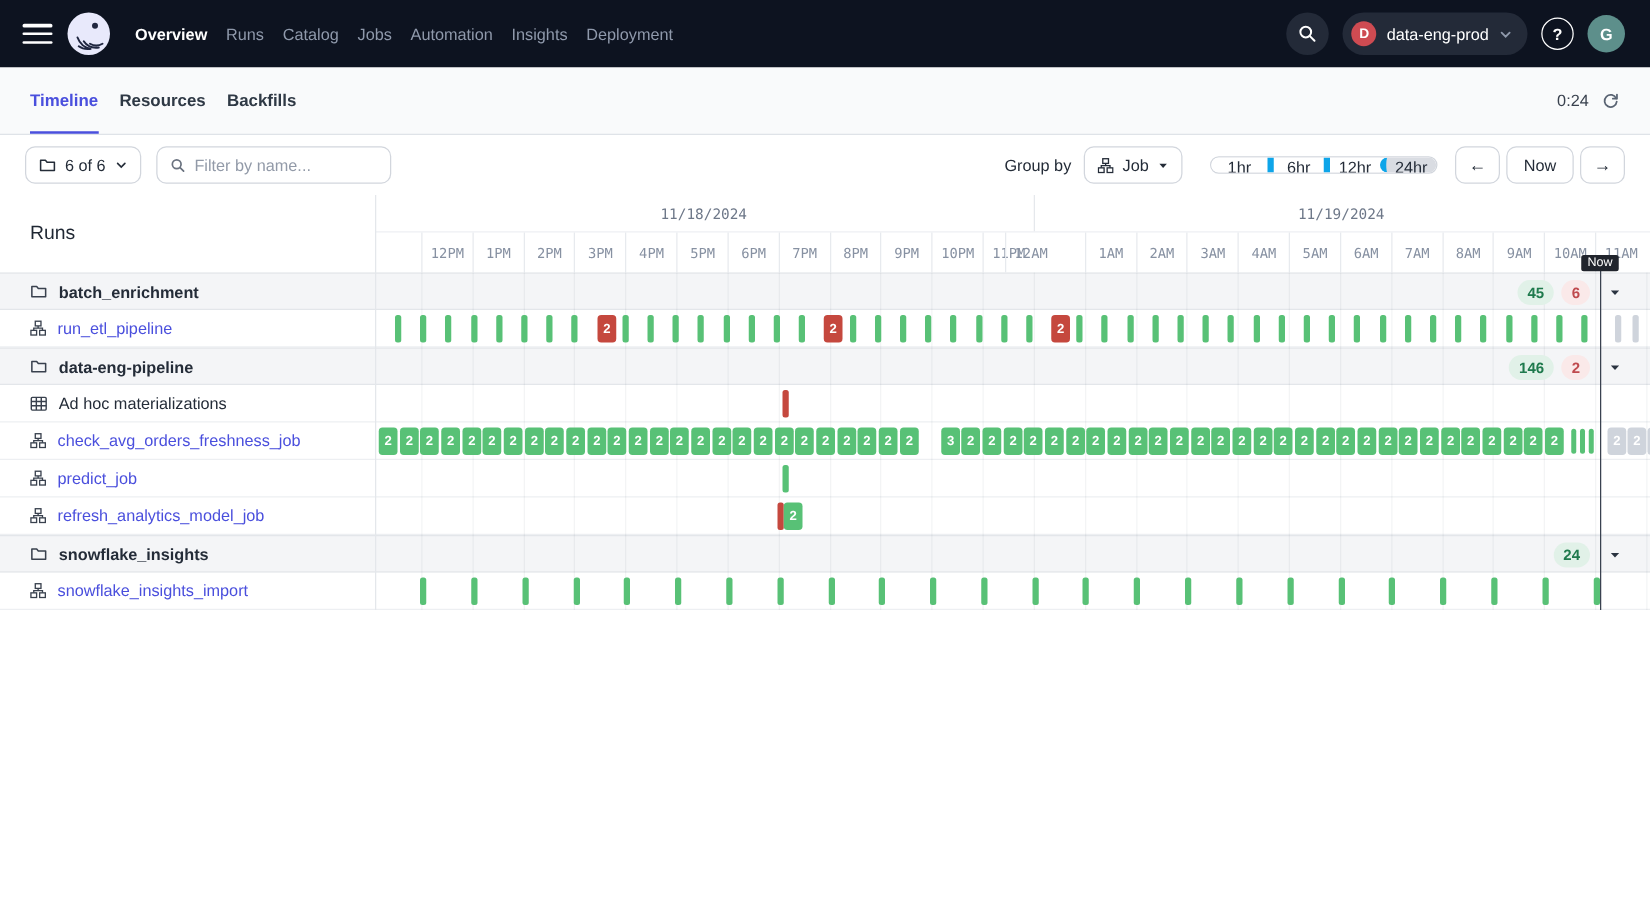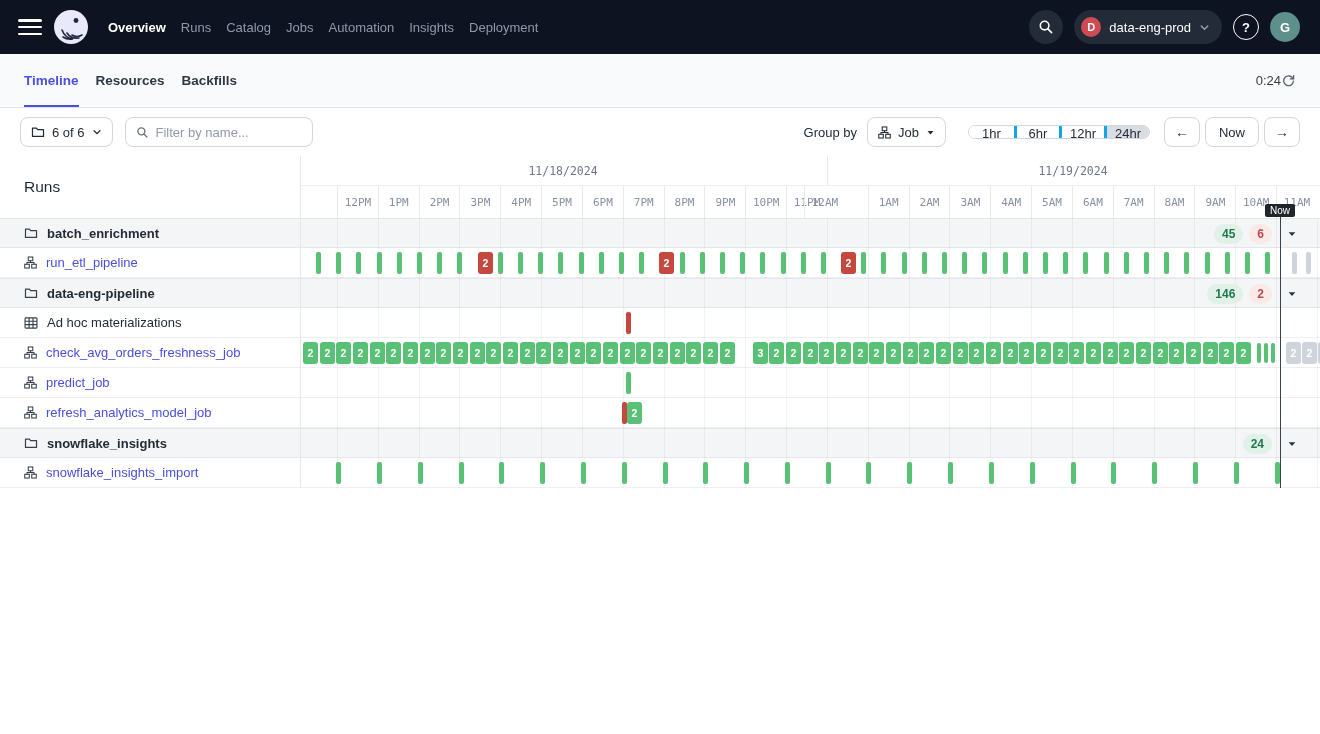--- a/index.html
+++ b/index.html
@@ -21,36 +21,36 @@
   .ws-badge { width:20px; height:20px; border-radius:50%; background:var(--ws-badge); color:#fff; font-size:11px; font-weight:700; display:flex; align-items:center; justify-content:center; }
   .ws-chev { color:#8f99ab; }
   .help-btn { width:26px; height:26px; border-radius:50%; border:1.5px solid #fff; background:none; color:#fff; font-size:13px; font-weight:700; display:flex; align-items:center; justify-content:center; }
   .avatar { width:30px; height:30px; border-radius:50%; background:var(--avatar); border:none; color:#fff; font-size:13px; font-weight:600; display:flex; align-items:center; justify-content:center; }
 
   
   .tabbar { height:54px; background:#f9fafb; border-bottom:1px solid #dfe3e8; display:flex; align-items:stretch; padding:0 24px; }
   .tabs { display:flex; column-gap:17px; }
   .tab { display:flex; align-items:center; font-size:13.5px; font-weight:600; color:#2f3945; cursor:pointer; }
   .tab.active { color:var(--accent); box-shadow:inset 0 -2px 0 var(--accent); }
-  .tabbar-right { margin-left:auto; display:flex; align-items:center; }
+  .tabbar-right { margin-left:auto; display:flex; align-items:center; gap:10px; }
   .elapsed { color:#39414e; font-size:13px; }
   .refresh-btn { background:none; border:none; color:#5a6473; display:flex; align-items:center; }
 
   
   .toolbar { height:48px; display:flex; align-items:center; padding:0 20px; background:#fff; }
   .btn { height:30px; border:1px solid #d2d6dd; border-radius:8px; background:#fff; display:flex; align-items:center; gap:7px; padding:0 10px; font-size:13px; color:#242c38; }
   .filter-wrap { margin-left:12px; height:30px; width:188px; border:1px solid #d2d6dd; border-radius:8px; display:flex; align-items:center; gap:7px; padding:0 10px; color:#6b7380; }
   .filter-wrap input { border:none; outline:none; flex:1; font-size:13px; font-family:"Liberation Sans",sans-serif; color:#242c38; background:transparent; }
   .filter-wrap input::placeholder { color:#929aa8; }
   .toolbar-right { margin-left:auto; display:flex; align-items:center; }
   .groupby-label { font-size:13px; color:#242c38; margin-right:10px; }
   .seg { display:flex; border:1px solid #d2d6dd; border-radius:8px; overflow:hidden; height:14px; margin-left:22px; }
-  .seg button { width:45px; border:none; background:#fff; font-size:13px; color:#242c38; border-left:3px solid #0ea5e9; }
+  .seg button { width:45px; border:none; background:#fff; font-size:13px; color:#242c38; border-left:5px solid #0ea5e9; }
   .seg button:first-child { border-left:none; }
-  .seg button.active { background:#d9dce2; }
+  .seg button.active { background:#d9dce2;border-radius:13px; }
   .nav-btn { justify-content:center; padding:0; width:36px; }
   .now-btn { margin:0 5px; padding:0 13px; }
   .arrow-glyph { font-size:14px; }
   .tb-gap { width:14px; }
 
   
   .tl-panel { position:relative; width:1320px; height:332px; }
   .tl-runs { position:absolute; left:24px; top:0; height:62px; display:flex; align-items:center; font-size:15.5px; color:#1f2733; }
   .leftcol-border { position:absolute; left:300px; top:0; bottom:0; width:1px; background:#e4e7eb; z-index:4; }
   .tl-dates { position:absolute; left:300px; top:0; width:1020px; height:30px; border-bottom:1px solid #eef0f3; }

